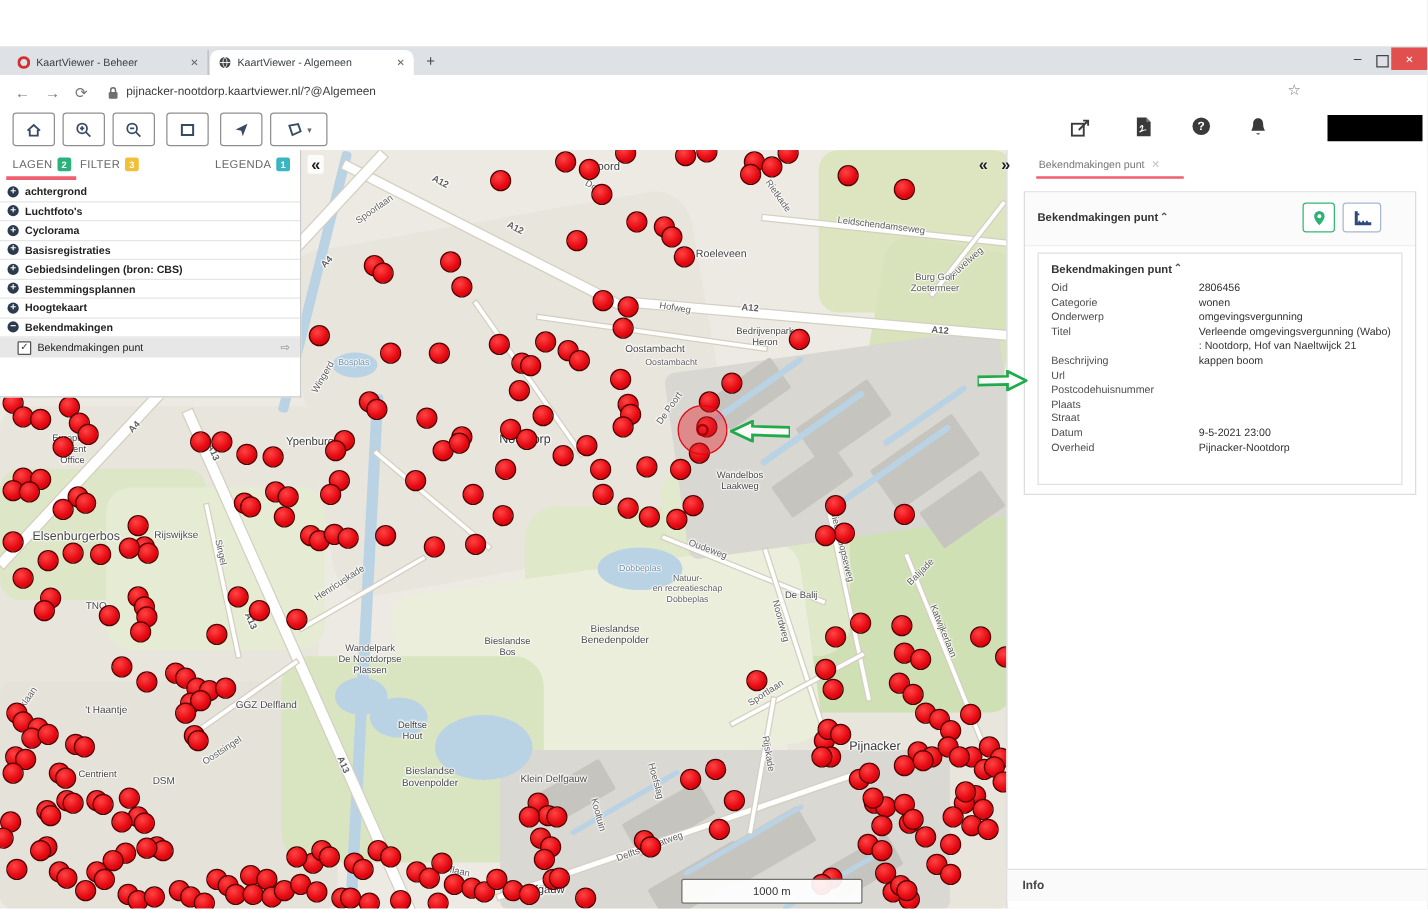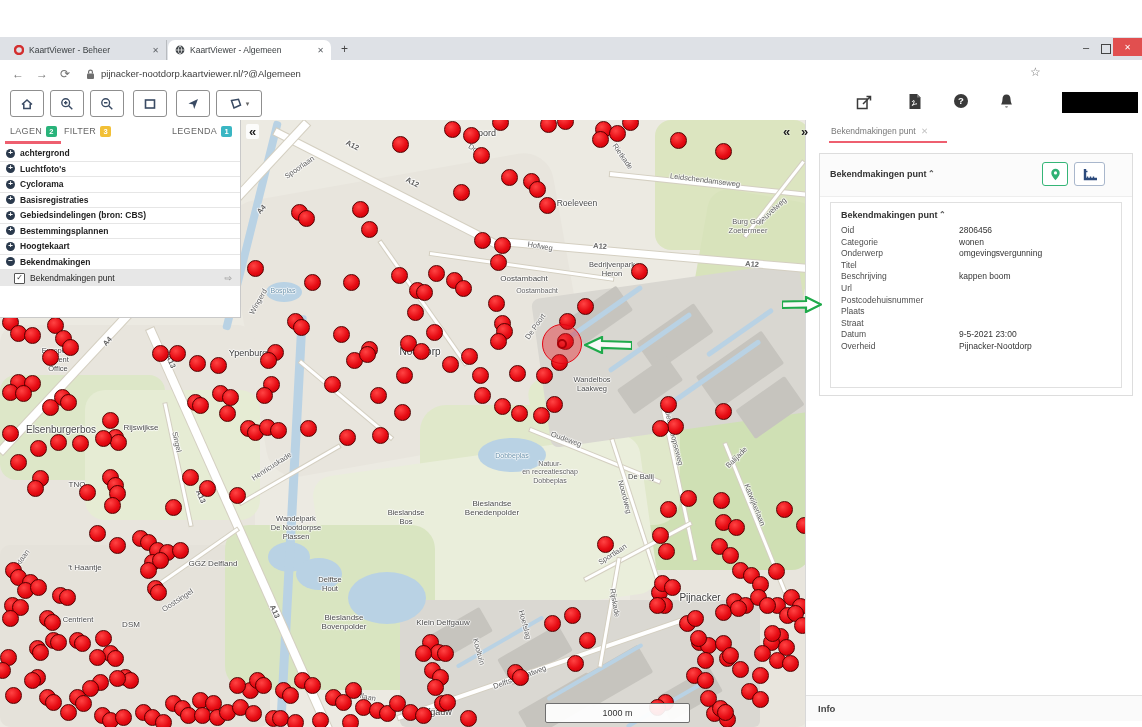--- a/index.html
+++ b/index.html
@@ -684,20 +684,21 @@
             <div class="frow">
               <div class="flabel">Categorie</div>
               <div class="fvalue">wonen</div>
             </div>
             <div class="frow">
               <div class="flabel">Onderwerp</div>
               <div class="fvalue">omgevingsvergunning</div>
             </div>
             <div class="frow">
               <div class="flabel">Titel</div>
+              <div class="fvalue">Verleende omgevingsvergunning (Wabo) : Nootdorp, Hof van Naeltwijck 21</div>
             </div>
             <div class="frow">
               <div class="flabel">Beschrijving</div>
               <div class="fvalue">kappen boom</div>
             </div>
             <div class="frow">
               <div class="flabel">Url</div>
             </div>
             <div class="frow">
               <div class="flabel">Postcodehuisnummer</div>

